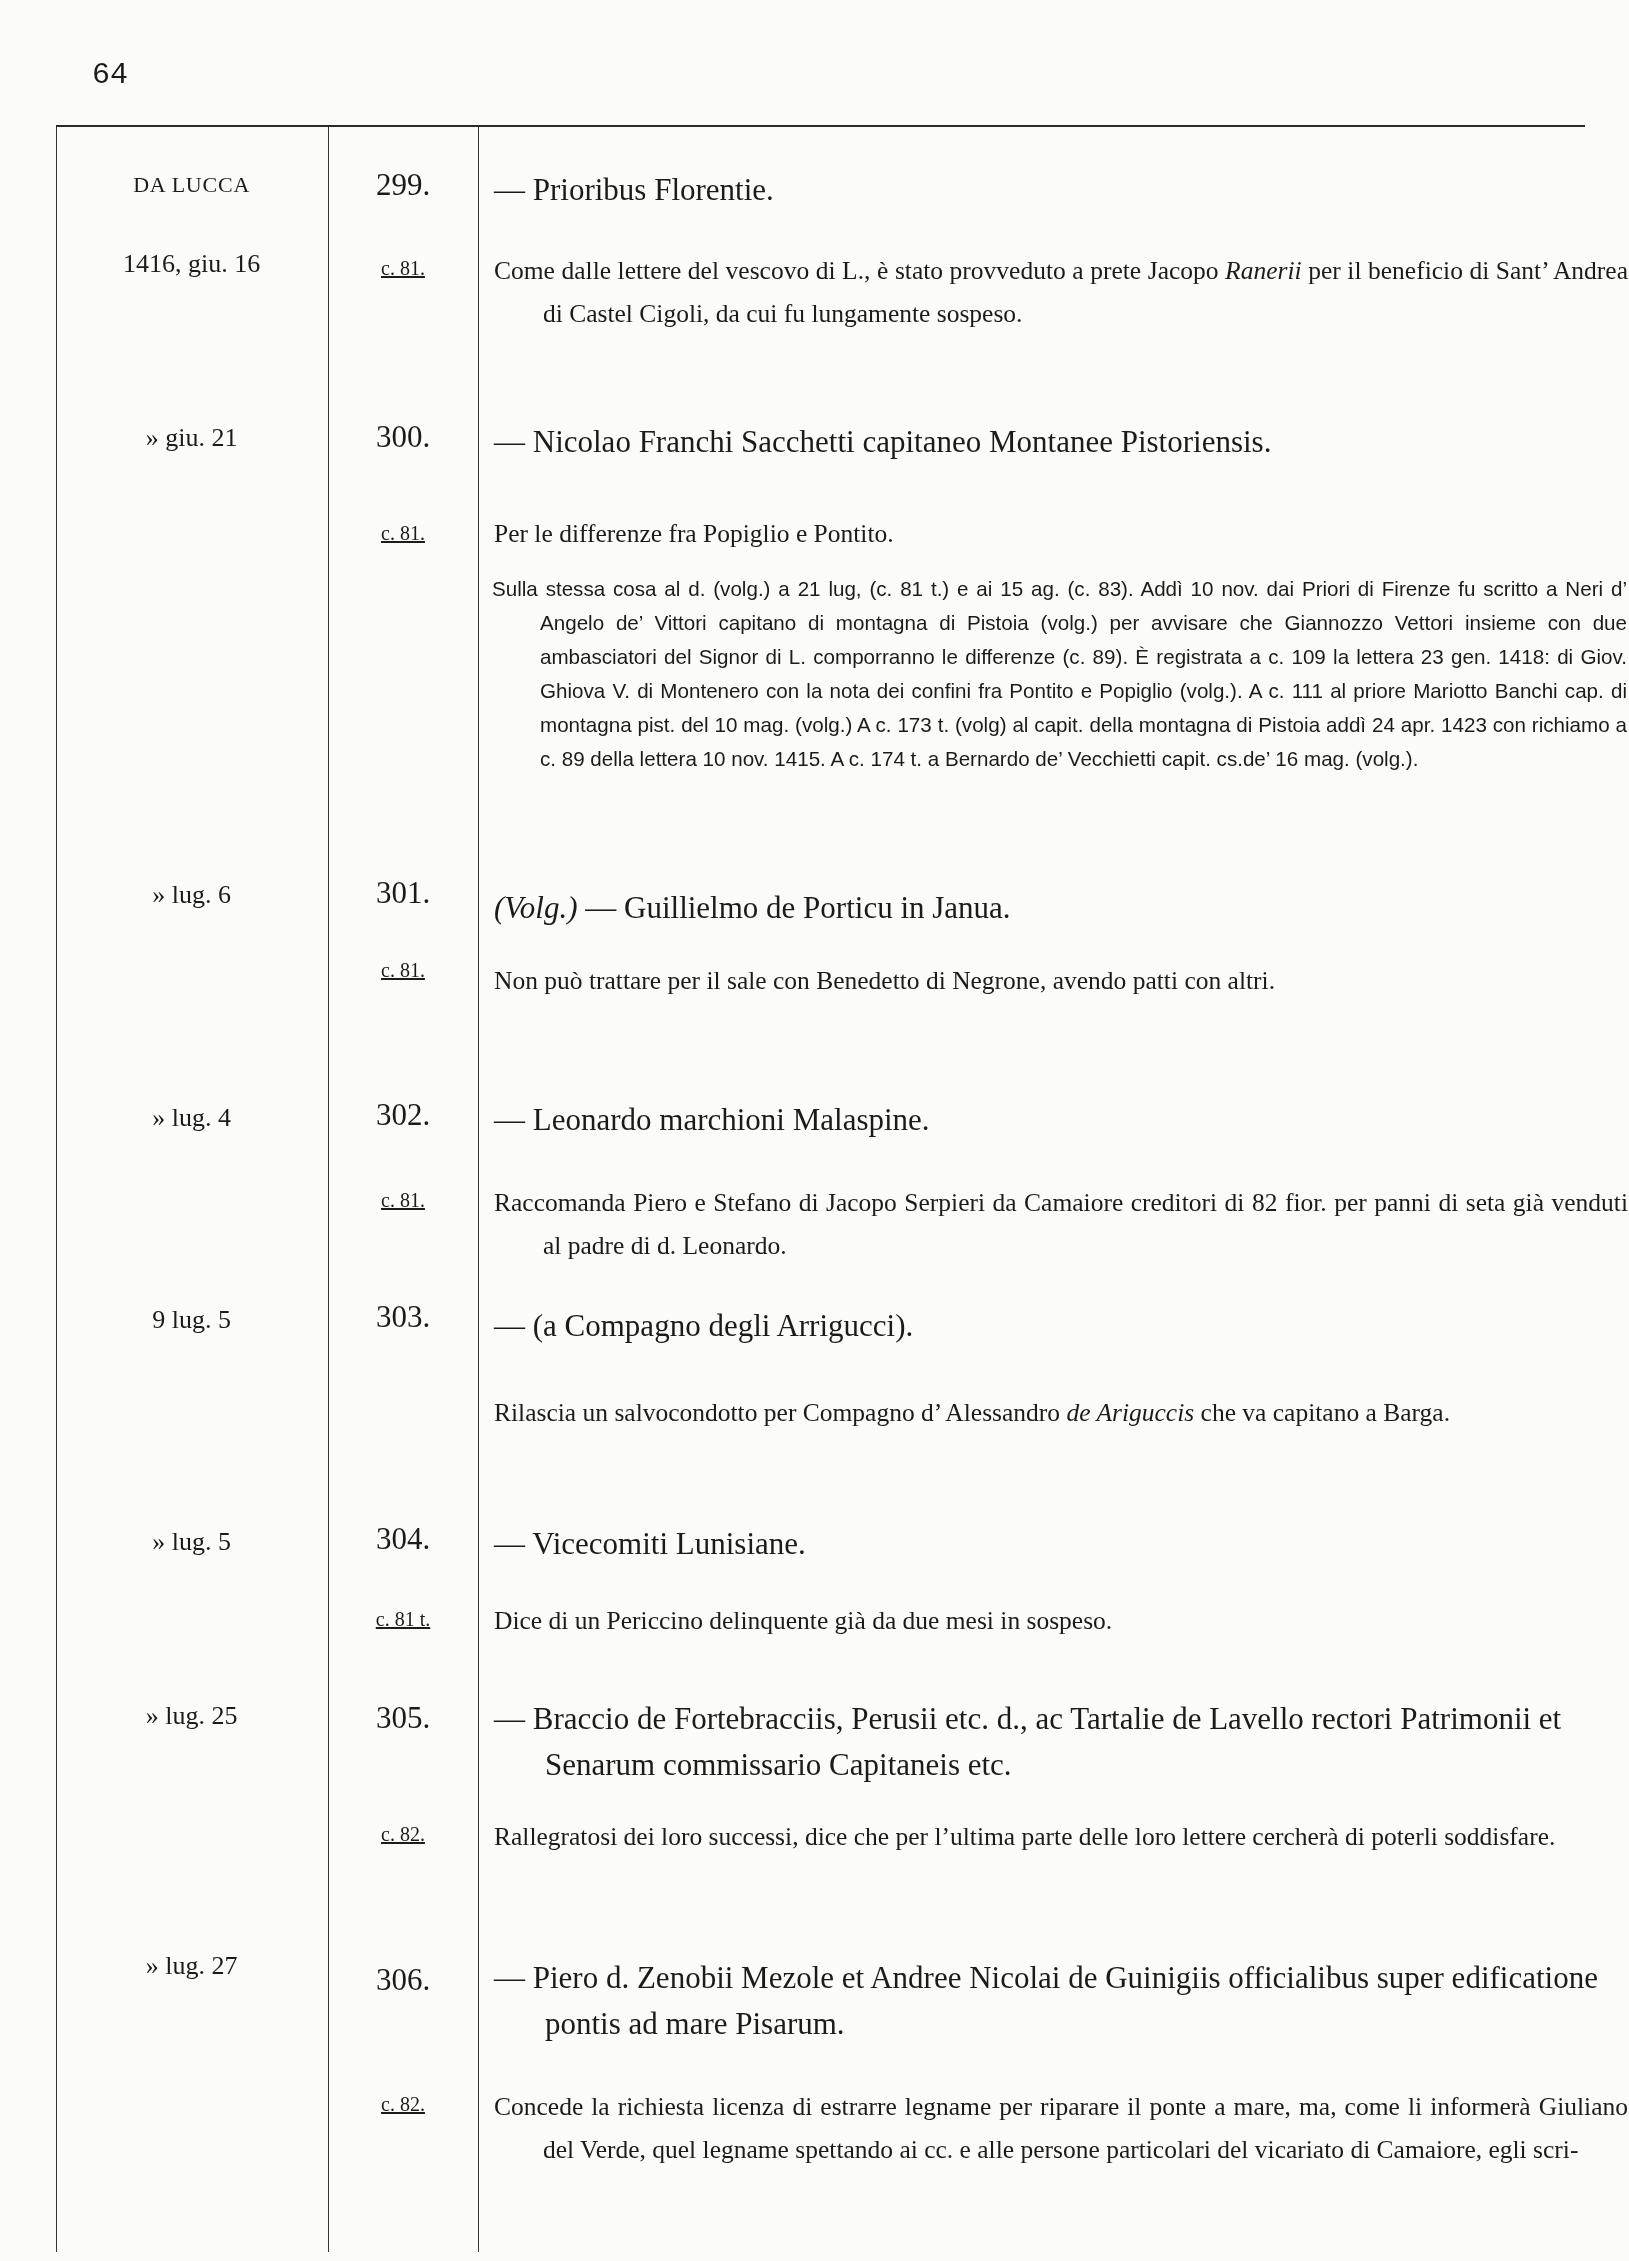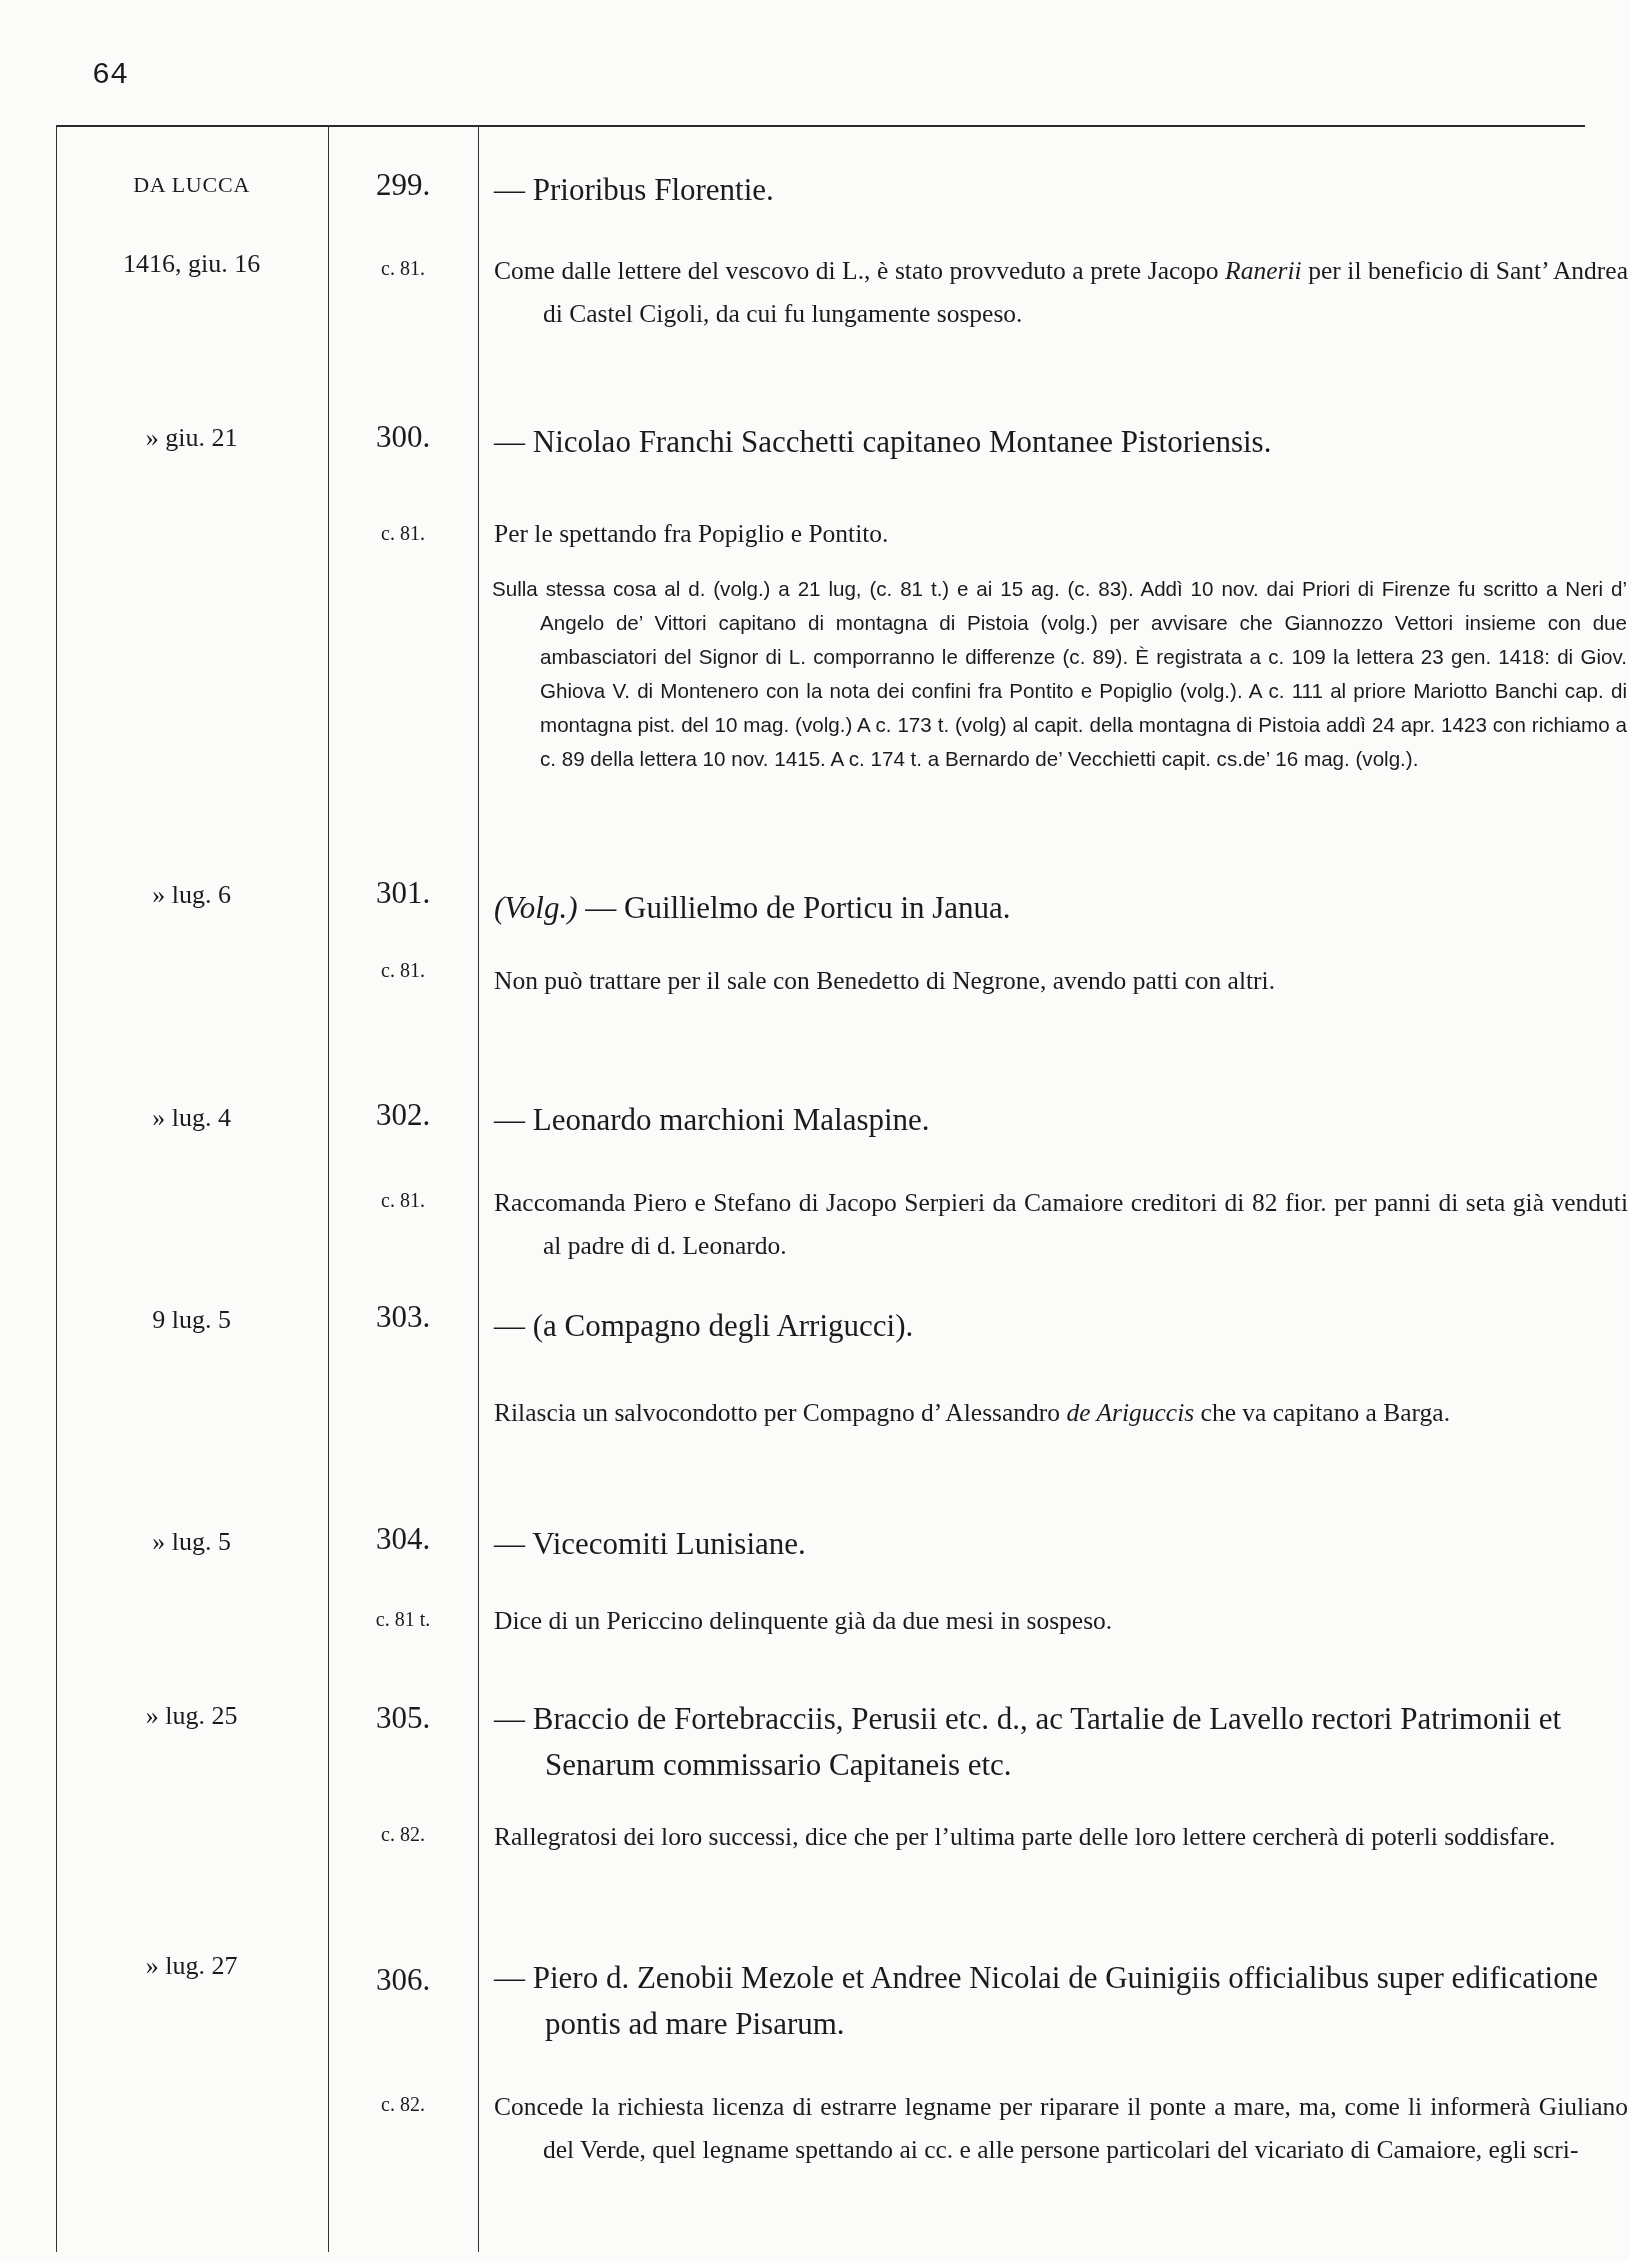--- a/index.html
+++ b/index.html
@@ -25,21 +25,21 @@
       font-size: 26px; font-family: "Liberation Serif", serif;
     }
     .date.smallcaps { font-variant: small-caps; font-size: 22px; letter-spacing: 0.8px; }
     .date.bold { font-weight: normal; }
     .num {
       position: absolute; left: 273px; width: 148px; text-align: center;
       font-size: 31px; font-family: "Liberation Serif", serif;
     }
     .folio {
       position: absolute; left: 273px; width: 148px; text-align: center;
-      font-size: 20px; font-family: "Liberation Serif", serif;
+      font-size: 20px; font-family: "Liberation Serif", serif; text-decoration: underline;
     }
     .addressee {
       position: absolute; left: 438px; width: 1079px; font-size: 31px;
       line-height: 46px; font-family: "Liberation Serif", serif;
       padding-left: 51px; text-indent: -51px;
     }
     .summary {
       position: absolute; left: 438px; width: 1085px; font-size: 25.5px;
       line-height: 43px; font-family: "Liberation Serif", serif;
       text-align: justify; padding-left: 49px; text-indent: -49px;
@@ -68,21 +68,21 @@
     <div class="date bold" style="top:122px">1416, giu. 16</div>
     <div class="folio" style="top:130px">c. 81.</div>
     <div class="summary" style="top:122px"><span>Come dalle lettere del vescovo di L., è stato provveduto a prete Jacopo </span><i>Ranerii</i><span> per il beneficio di Sant’ Andrea di Castel Cigoli, da cui fu lungamente sospeso.</span></div>
   </div>
 
   <div class="row" style="top:0">
     <div class="date" style="top:296px">» giu. 21</div>
     <div class="num" style="top:292px">300.</div>
     <div class="addressee" style="top:292px">— Nicolao Franchi Sacchetti capitaneo Montanee Pistoriensis.</div>
     <div class="folio" style="top:395px">c. 81.</div>
-    <div class="summary" style="top:385px">Per le spettando fra Popiglio e Pontito.</div>
+    <div class="summary" style="top:385px">Per le differenze fra Popiglio e Pontito.</div>
     <div class="note" style="top:445px">Sulla stessa cosa al d. (volg.) a 21 lug, (c. 81 t.) e ai 15 ag. (c. 83). Addì 10 nov. dai Priori di Firenze fu scritto a Neri d’ Angelo de’ Vittori capitano di montagna di Pistoia (volg.) per avvisare che Giannozzo Vettori insieme con due ambasciatori del Signor di L. comporranno le differenze (c. 89). È registrata a c. 109 la lettera 23 gen. 1418: di Giov. Ghiova V. di Montenero con la nota dei confini fra Pontito e Popiglio (volg.). A c. 111 al priore Mariotto Banchi cap. di montagna pist. del 10 mag. (volg.) A c. 173 t. (volg) al capit. della montagna di Pistoia addì 24 apr. 1423 con richiamo a c. 89 della lettera 10 nov. 1415. A c. 174 t. a Bernardo de’ Vecchietti capit. cs.de’ 16 mag. (volg.).</div>
   </div>
 
   <div class="row" style="top:0">
     <div class="date" style="top:753px">» lug. 6</div>
     <div class="num" style="top:748px">301.</div>
     <div class="addressee" style="top:758px"><i>(Volg.)</i><span> — Guillielmo de Porticu in Janua.</span></div>
     <div class="folio" style="top:832px">c. 81.</div>
     <div class="summary" style="top:832px">Non può trattare per il sale con Benedetto di Negrone, avendo patti con altri.</div>
   </div>

